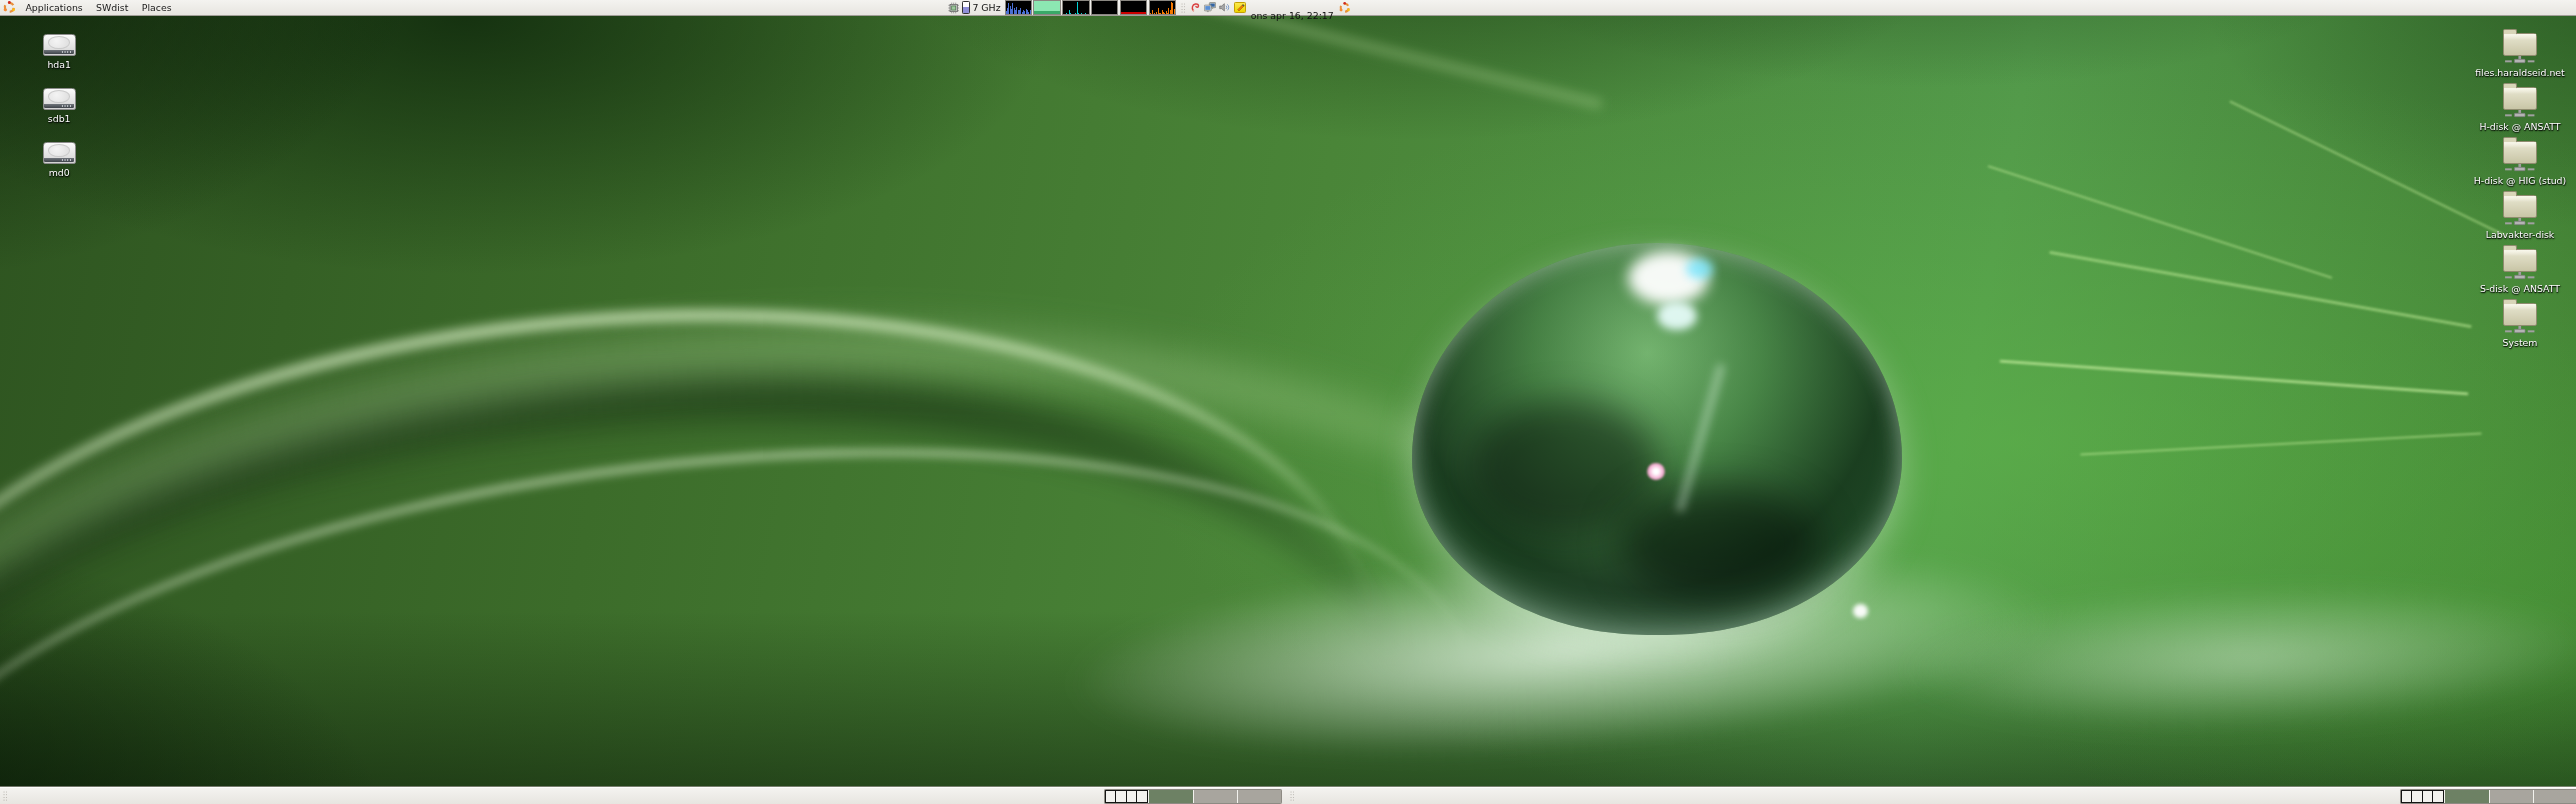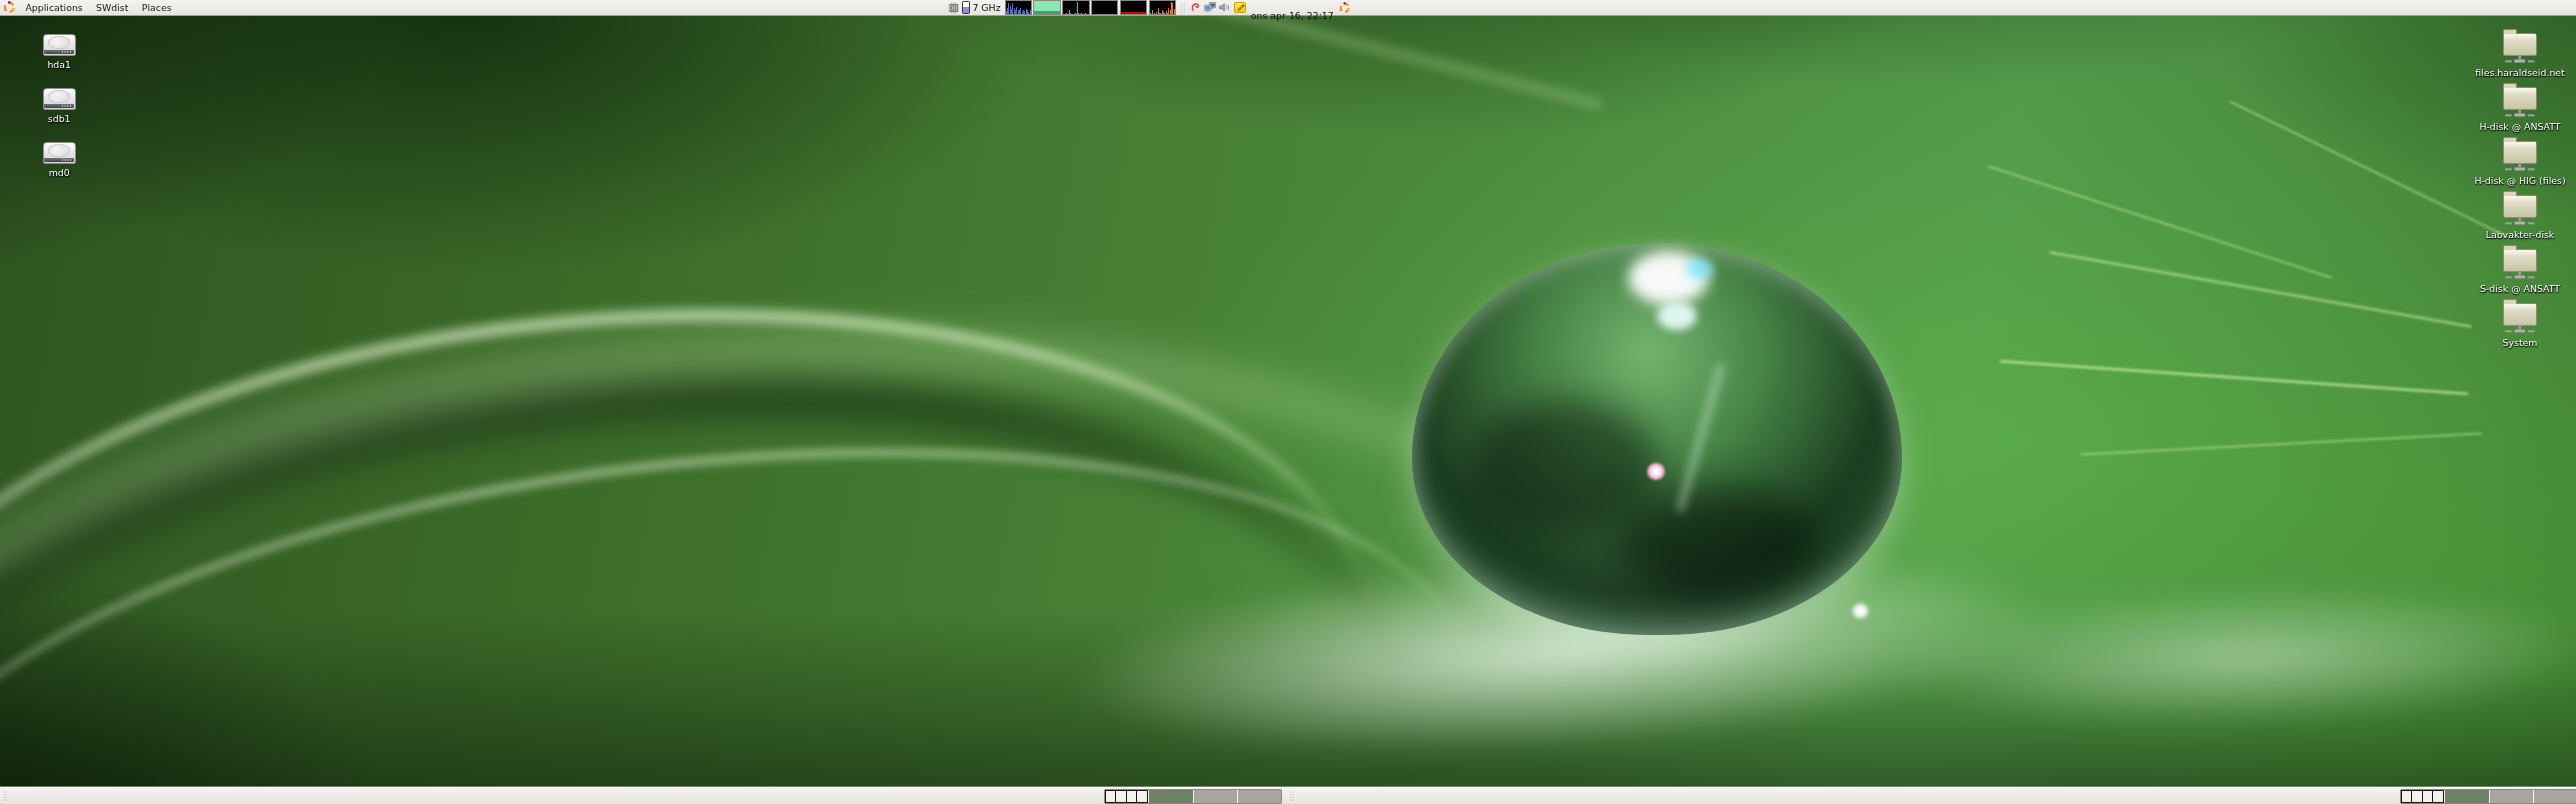--- a/index.html
+++ b/index.html
@@ -223,21 +223,21 @@
         <span class="tab"></span>
         <span class="shine"></span>
       </span>
       <svg width="29.5" height="8" viewBox="0 0 44 12">
         <rect x="20" y="0" width="4" height="5" fill="#a0a0a0"></rect>
         <rect x="14" y="5" width="16" height="5" rx="1" fill="#b4b4b4" stroke="#777"></rect>
         <rect x="0" y="6.5" width="10" height="3" fill="#a0a0a0"></rect>
         <rect x="34" y="6.5" width="10" height="3" fill="#a0a0a0"></rect>
       </svg>
     </span>
-    <span class="icon-label">H-disk @ HIG (files)</span>
+    <span class="icon-label">H-disk @ HIG (stud)</span>
   </div>
       <div class="desktop-icon">
     <span class="netfolder">
       <span class="folder">
         <span class="tab"></span>
         <span class="shine"></span>
       </span>
       <svg width="29.5" height="8" viewBox="0 0 44 12">
         <rect x="20" y="0" width="4" height="5" fill="#a0a0a0"></rect>
         <rect x="14" y="5" width="16" height="5" rx="1" fill="#b4b4b4" stroke="#777"></rect>

